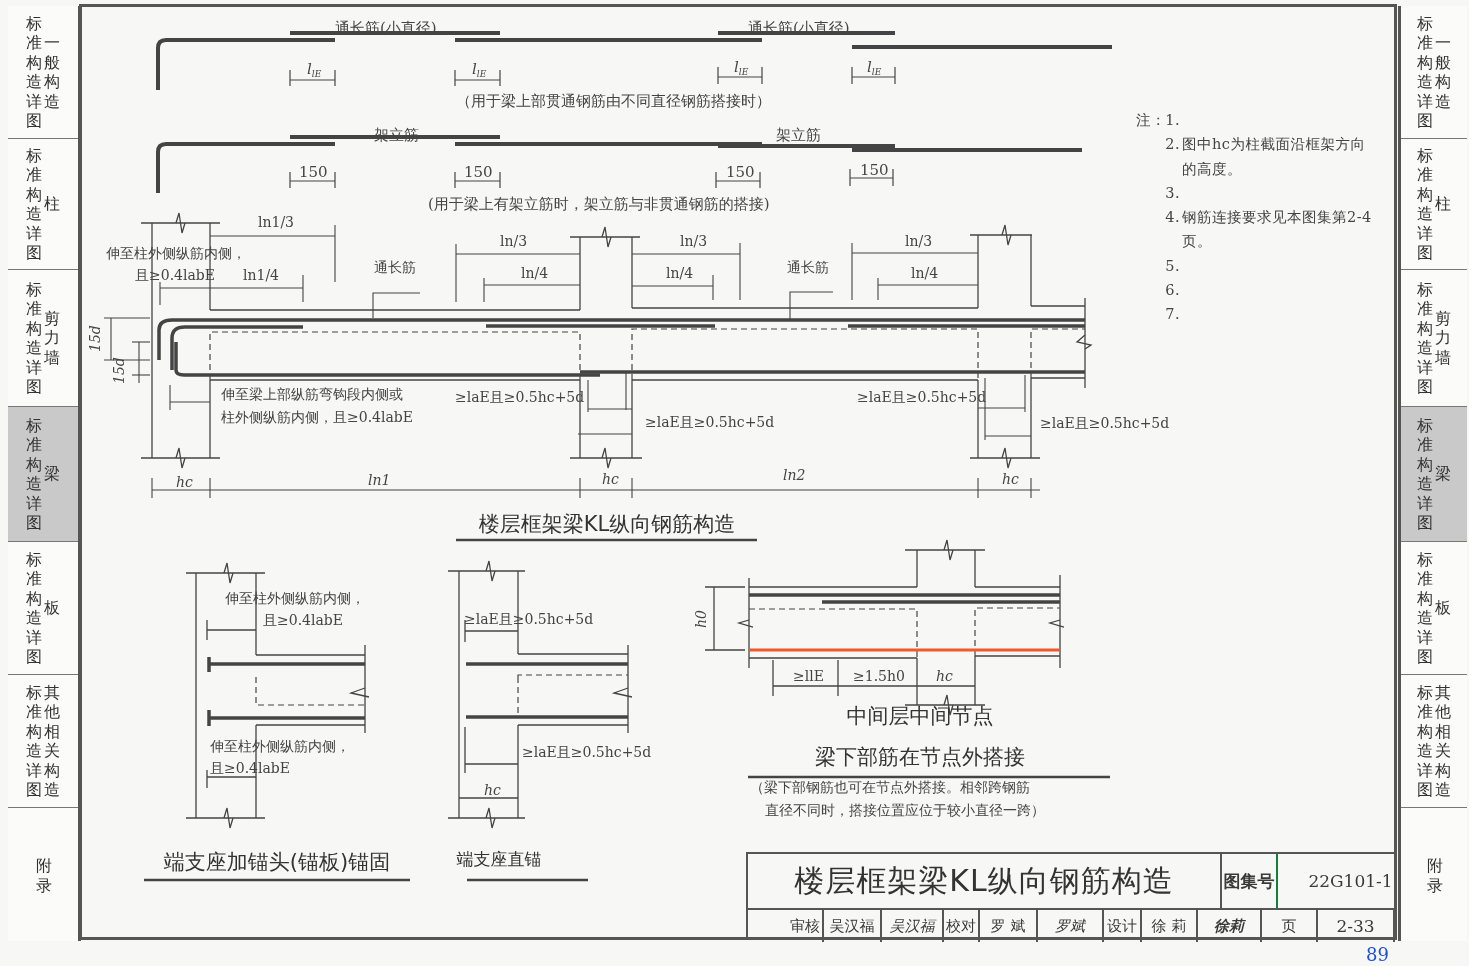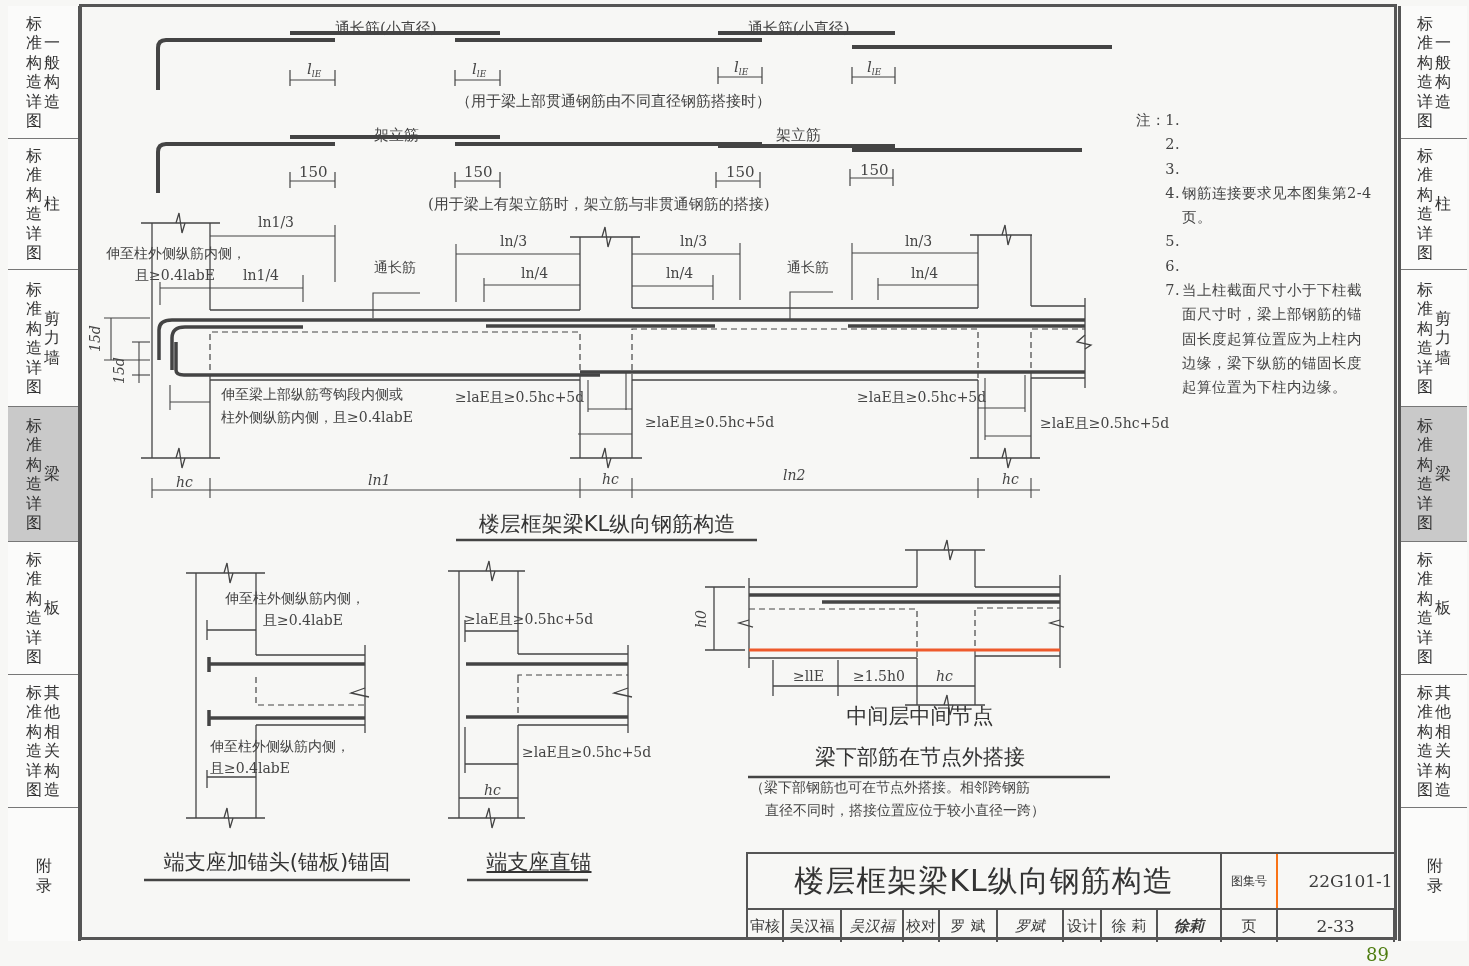--- a/index.html
+++ b/index.html
@@ -16,25 +16,25 @@
   .frame{position:absolute;left:79px;top:4px;width:1318px;height:936px;border:3px solid #555;border-right:3px solid #555;box-sizing:border-box;}
   svg text{font-family:"DejaVu Serif","Liberation Serif",serif;fill:#444;}
   .notes{position:absolute;left:1136px;top:108px;width:240px;font-family:"DejaVu Serif","Liberation Serif",serif;
          font-size:14.5px;line-height:24.3px;color:#444;letter-spacing:0.5px;}
   .note{display:flex;}
   .note .num{width:44px;flex:none;text-align:right;padding-right:2px;}
   .note .txt{flex:1;}
   .titleblock{position:absolute;left:746px;top:852px;width:649px;height:88px;border-top:2px solid #555;border-left:2px solid #555;box-sizing:border-box;}
   .tb-row1{display:flex;height:54px;border-bottom:2px solid #555;}
   .tb-title{flex:none;width:472px;display:flex;align-items:center;justify-content:center;font-size:30px;color:#333;font-family:"DejaVu Sans","Liberation Sans",sans-serif;border-right:2px solid #555;letter-spacing:1px;}
-  .tb-lab{width:54px;border-right:2px solid #f97316;display:flex;align-items:center;justify-content:center;font-family:"DejaVu Serif","Liberation Serif",serif;font-size:12px;}
+  .tb-lab{width:54px;border-right:2px solid #15803d;display:flex;align-items:center;justify-content:center;font-family:"DejaVu Serif","Liberation Serif",serif;font-size:17px;font-weight:bold;}
   .tb-val{flex:1;display:flex;align-items:center;justify-content:center;font-family:"DejaVu Serif","Liberation Serif",serif;font-size:17px;padding-left:28px;}
-  .tb-row2{display:flex;height:32px;font-family:"DejaVu Serif","Liberation Serif",serif;font-size:15px;}
+  .tb-row2{display:flex;height:32px;font-family:"DejaVu Serif","Liberation Serif",serif;font-size:15px;padding-left:40px;}
   .tb-row2 > div{display:flex;align-items:center;justify-content:center;border-right:2px solid #555;}
-  .pagenum{position:absolute;left:1366px;top:944px;font-family:"DejaVu Serif","Liberation Serif",serif;font-size:18px;color:#4d7c0f;}
+  .pagenum{position:absolute;left:1366px;top:944px;font-family:"DejaVu Serif","Liberation Serif",serif;font-size:18px;color:#1d4ed8;}
   .caption{position:absolute;font-family:"DejaVu Sans","Liberation Sans",sans-serif;color:#333;text-align:center;}
 </style>
 </head>
 <body>
 
 <div class="tabcol left">
   <div class="tab" style="height:132px">
     <div class="stack" id="L0s">
         <span>标</span>
         <span>准</span>
@@ -520,49 +520,49 @@
     <text x="793" y="681">≥llE</text>
     <text x="853" y="681">≥1.5h0</text>
     <text x="936" y="681" font-style="italic">hc</text>
     <text x="750" y="792">（梁下部钢筋也可在节点外搭接。相邻跨钢筋</text>
     <text x="765" y="815">直径不同时，搭接位置应位于较小直径一跨）</text>
   </g>
 </svg>
 
 <div class="caption" style="left:456px;top:510px;width:302px;font-size:21px;">楼层框架梁KL纵向钢筋构造</div>
 <div class="caption" style="left:140px;top:848px;width:274px;font-size:21px;">端支座加锚头(锚板)锚固</div>
-<div class="caption" style="left:476px;top:848px;width:126px;font-size:21px;text-decoration:underline;">端支座直锚</div>
+<div class="caption" style="left:436px;top:848px;width:126px;font-size:17px;">端支座直锚</div>
 <div class="caption" style="left:790px;top:702px;width:260px;font-size:21px;">中间层中间节点</div>
 <div class="caption" style="left:760px;top:743px;width:320px;font-size:21px;">梁下部筋在节点外搭接</div>
 
 <div class="notes" id="notes">
   <span style="position:absolute;left:0;top:0">注：</span>
 <div style="margin-left: 0px;">
       <div class="note">
         <span class="num">1.</span>
       </div>
       <div class="note">
         <span class="num">2.</span>
+        <span class="txt">图中hc为柱截面沿框架方向的高度。</span>
       </div>
       <div class="note">
         <span class="num">3.</span>
       </div>
       <div class="note">
         <span class="num">4.</span>
         <span class="txt">钢筋连接要求见本图集第2-4页。</span>
       </div>
       <div class="note">
         <span class="num">5.</span>
       </div>
       <div class="note">
         <span class="num">6.</span>
       </div>
       <div class="note">
         <span class="num">7.</span>
-        <span class="txt">当上柱截面尺寸小于下柱截面尺寸时，梁上部钢筋的锚固长度起算位置应为上柱内边缘，梁下纵筋的锚固长度起算位置为下柱内边缘。</span>
       </div>
     </div>
   </div>
 
 <div class="titleblock">
   <div class="tb-row1">
     <div class="tb-title">楼层框架梁KL纵向钢筋构造</div>
     <div class="tb-lab" style="width:54px">图集号</div>
     <div class="tb-val">22G101-1</div>
   </div>

